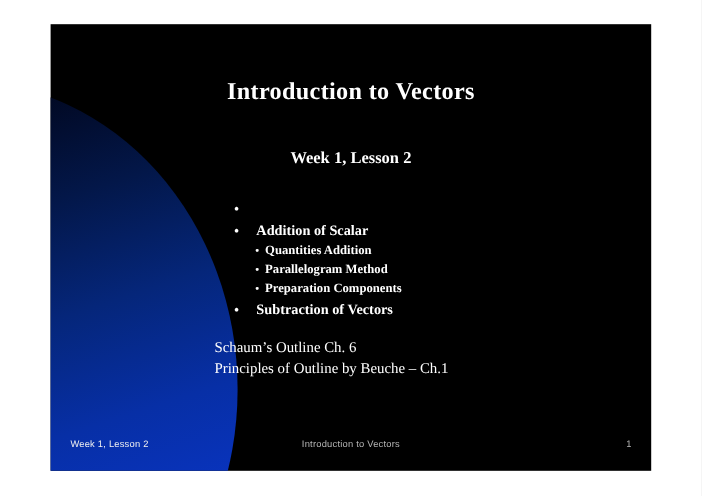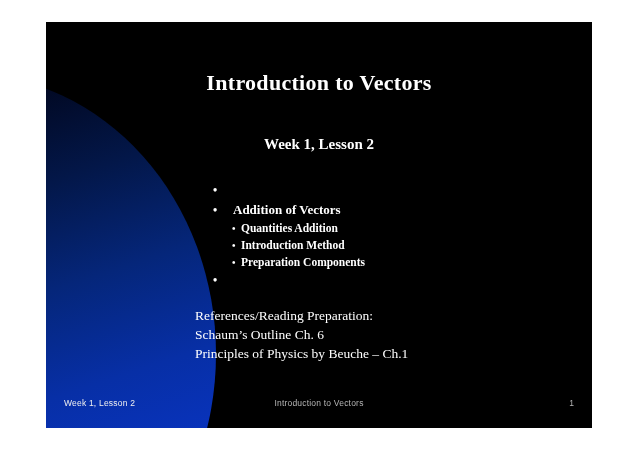--- a/index.html
+++ b/index.html
@@ -173,43 +173,43 @@
   <div id="title">Introduction to Vectors</div>
 
   <div id="subtitle">Week 1, Lesson 2</div>
 
   <div id="bullets">
     <div class="bullet-row level1">
       <span class="marker">•</span>
     </div>
     <div class="bullet-row level1">
       <span class="marker">•</span>
-      <span class="bullet-text">Addition of Vectors</span>
+      <span class="bullet-text">Addition of Scalar</span>
     </div>
     <div class="bullet-row level2">
       <span class="marker">•</span>
       <span class="bullet-text">Quantities Addition</span>
     </div>
     <div class="bullet-row level2">
       <span class="marker">•</span>
-      <span class="bullet-text">Introduction Method</span>
+      <span class="bullet-text">Parallelogram Method</span>
     </div>
     <div class="bullet-row level2">
       <span class="marker">•</span>
       <span class="bullet-text">Preparation Components</span>
     </div>
     <div class="bullet-row level1">
       <span class="marker">•</span>
+      <span class="bullet-text">Subtraction of Vectors</span>
     </div>
   </div>
 
   <div id="references">
-    <div>References/Reading Preparation:</div>
     <div>Schaum’s Outline Ch. 6</div>
-    <div>Principles of Physics by Beuche – Ch.1</div>
+    <div>Principles of Outline by Beuche – Ch.1</div>
   </div>
 
   <div id="footer">
     <div id="footer-left">Week 1, Lesson 2</div>
     <div id="footer-center">Introduction to Vectors</div>
     <div id="footer-right">1</div>
   </div>
 
 </div>
 

